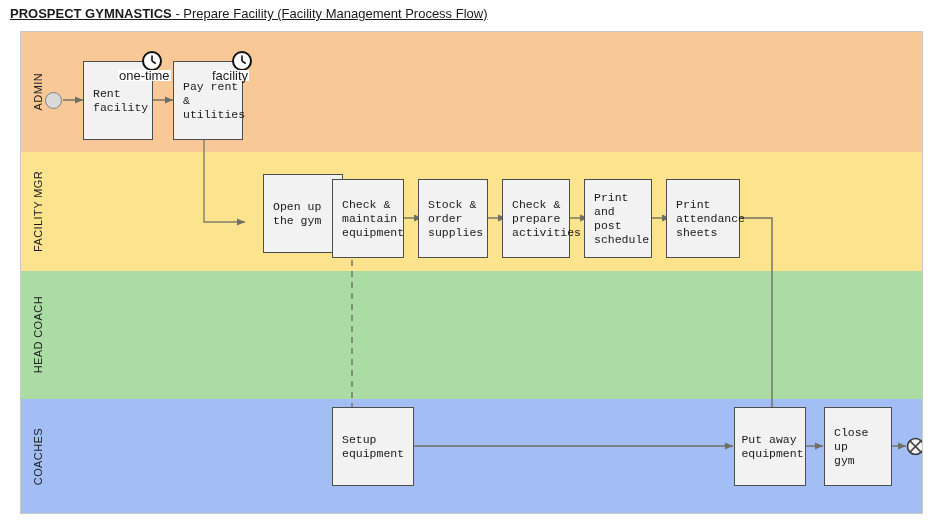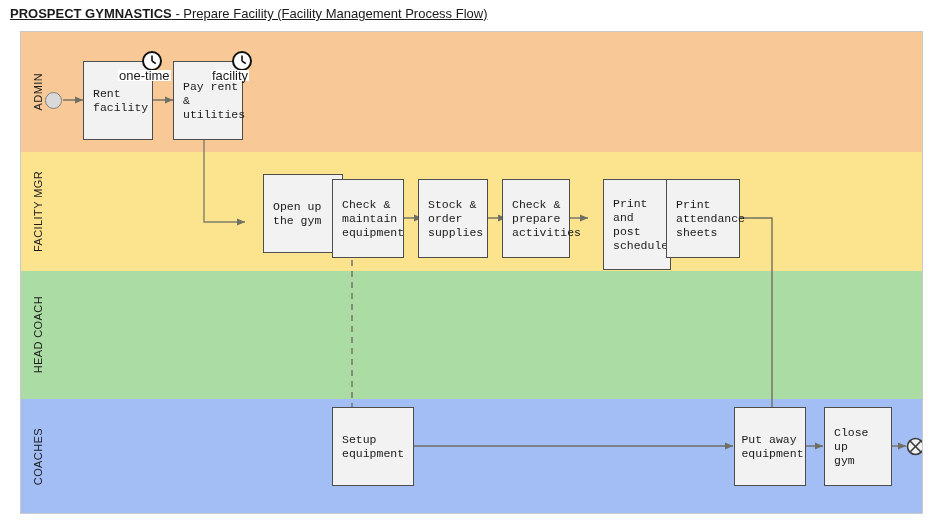--- a/index.html
+++ b/index.html
@@ -207,21 +207,21 @@
     </div>
 
     <div class="task" style="left:481px;top:147px;width:68px;height:79px;">
       <div>
         <span class="tx">Check &amp;</span>
         <span class="tx">prepare</span>
         <span class="tx">activities</span>
       </div>
     </div>
 
-    <div class="task" style="left:563px;top:147px;width:68px;height:91px;margin-left:19px;">
+    <div class="task" style="left:563px;top:147px;width:68px;height:79px;">
       <div>
         <span class="tx">Print and</span>
         <span class="tx">post</span>
         <span class="tx">schedule</span>
       </div>
     </div>
 
     <div class="task" style="left:645px;top:147px;width:74px;height:79px;">
       <div>
         <span class="tx">Print</span>

